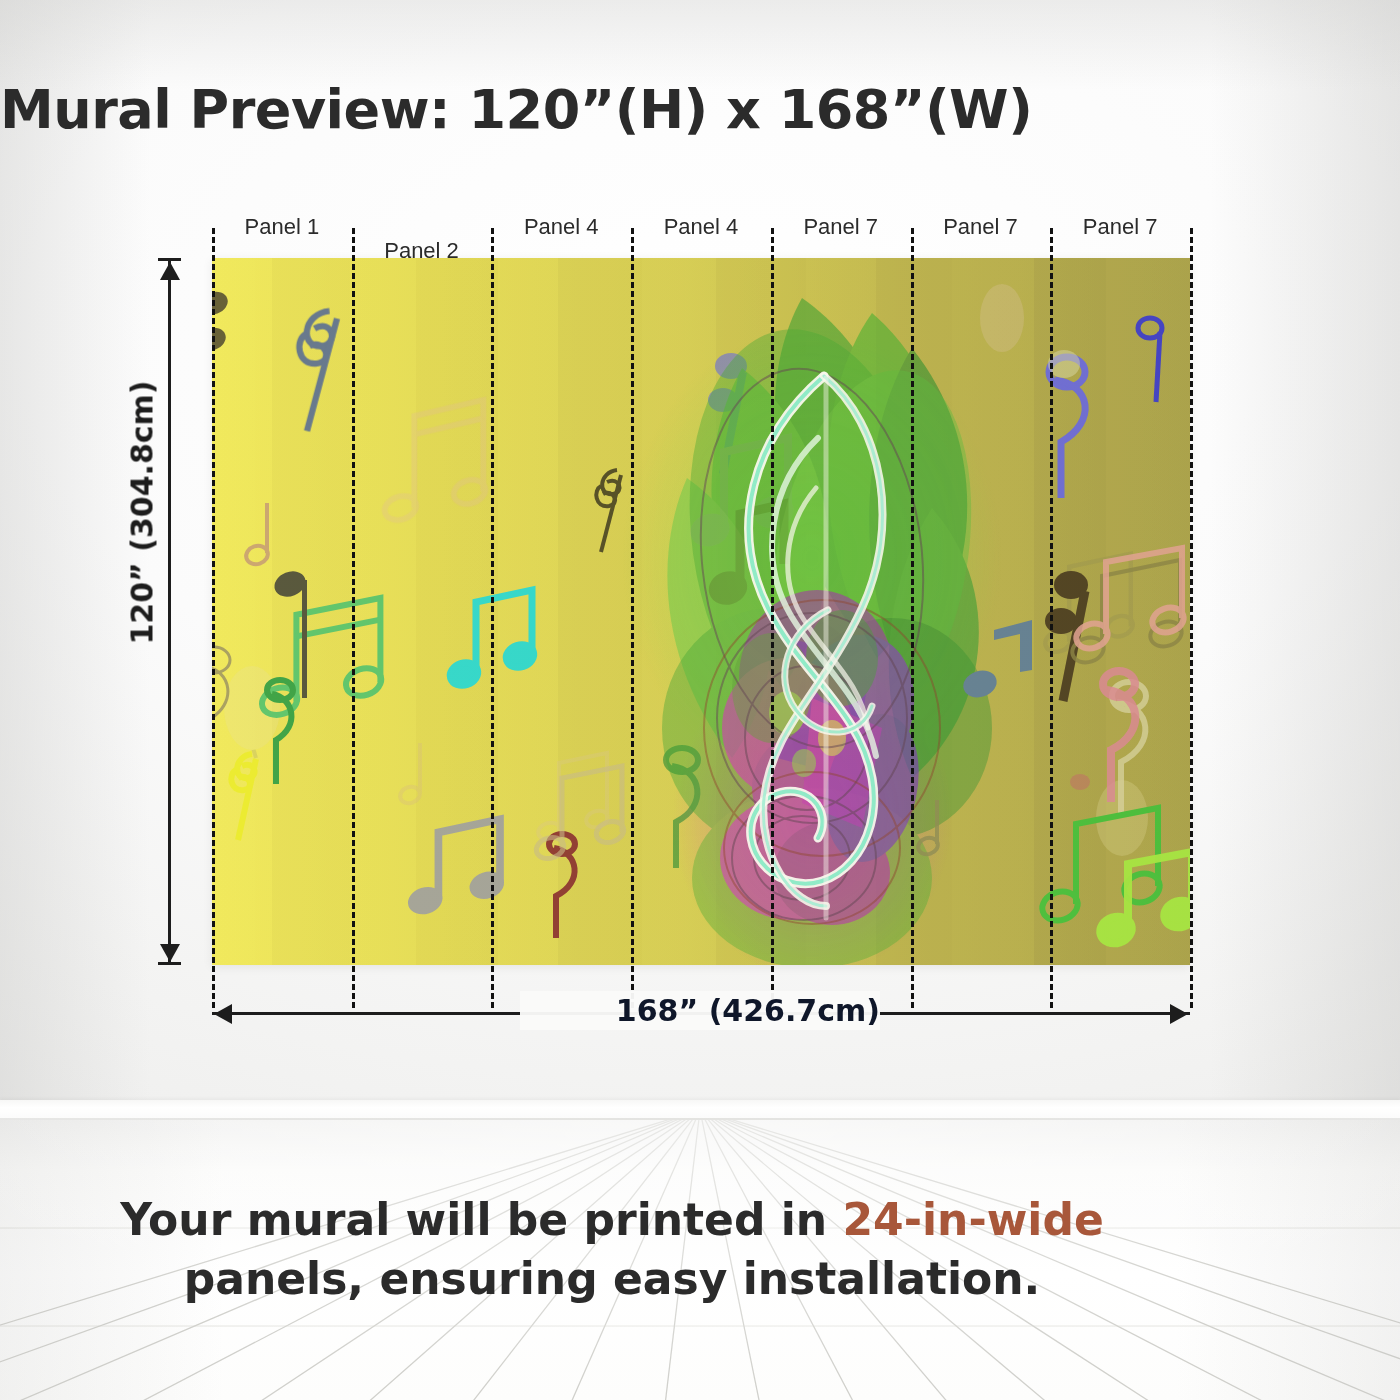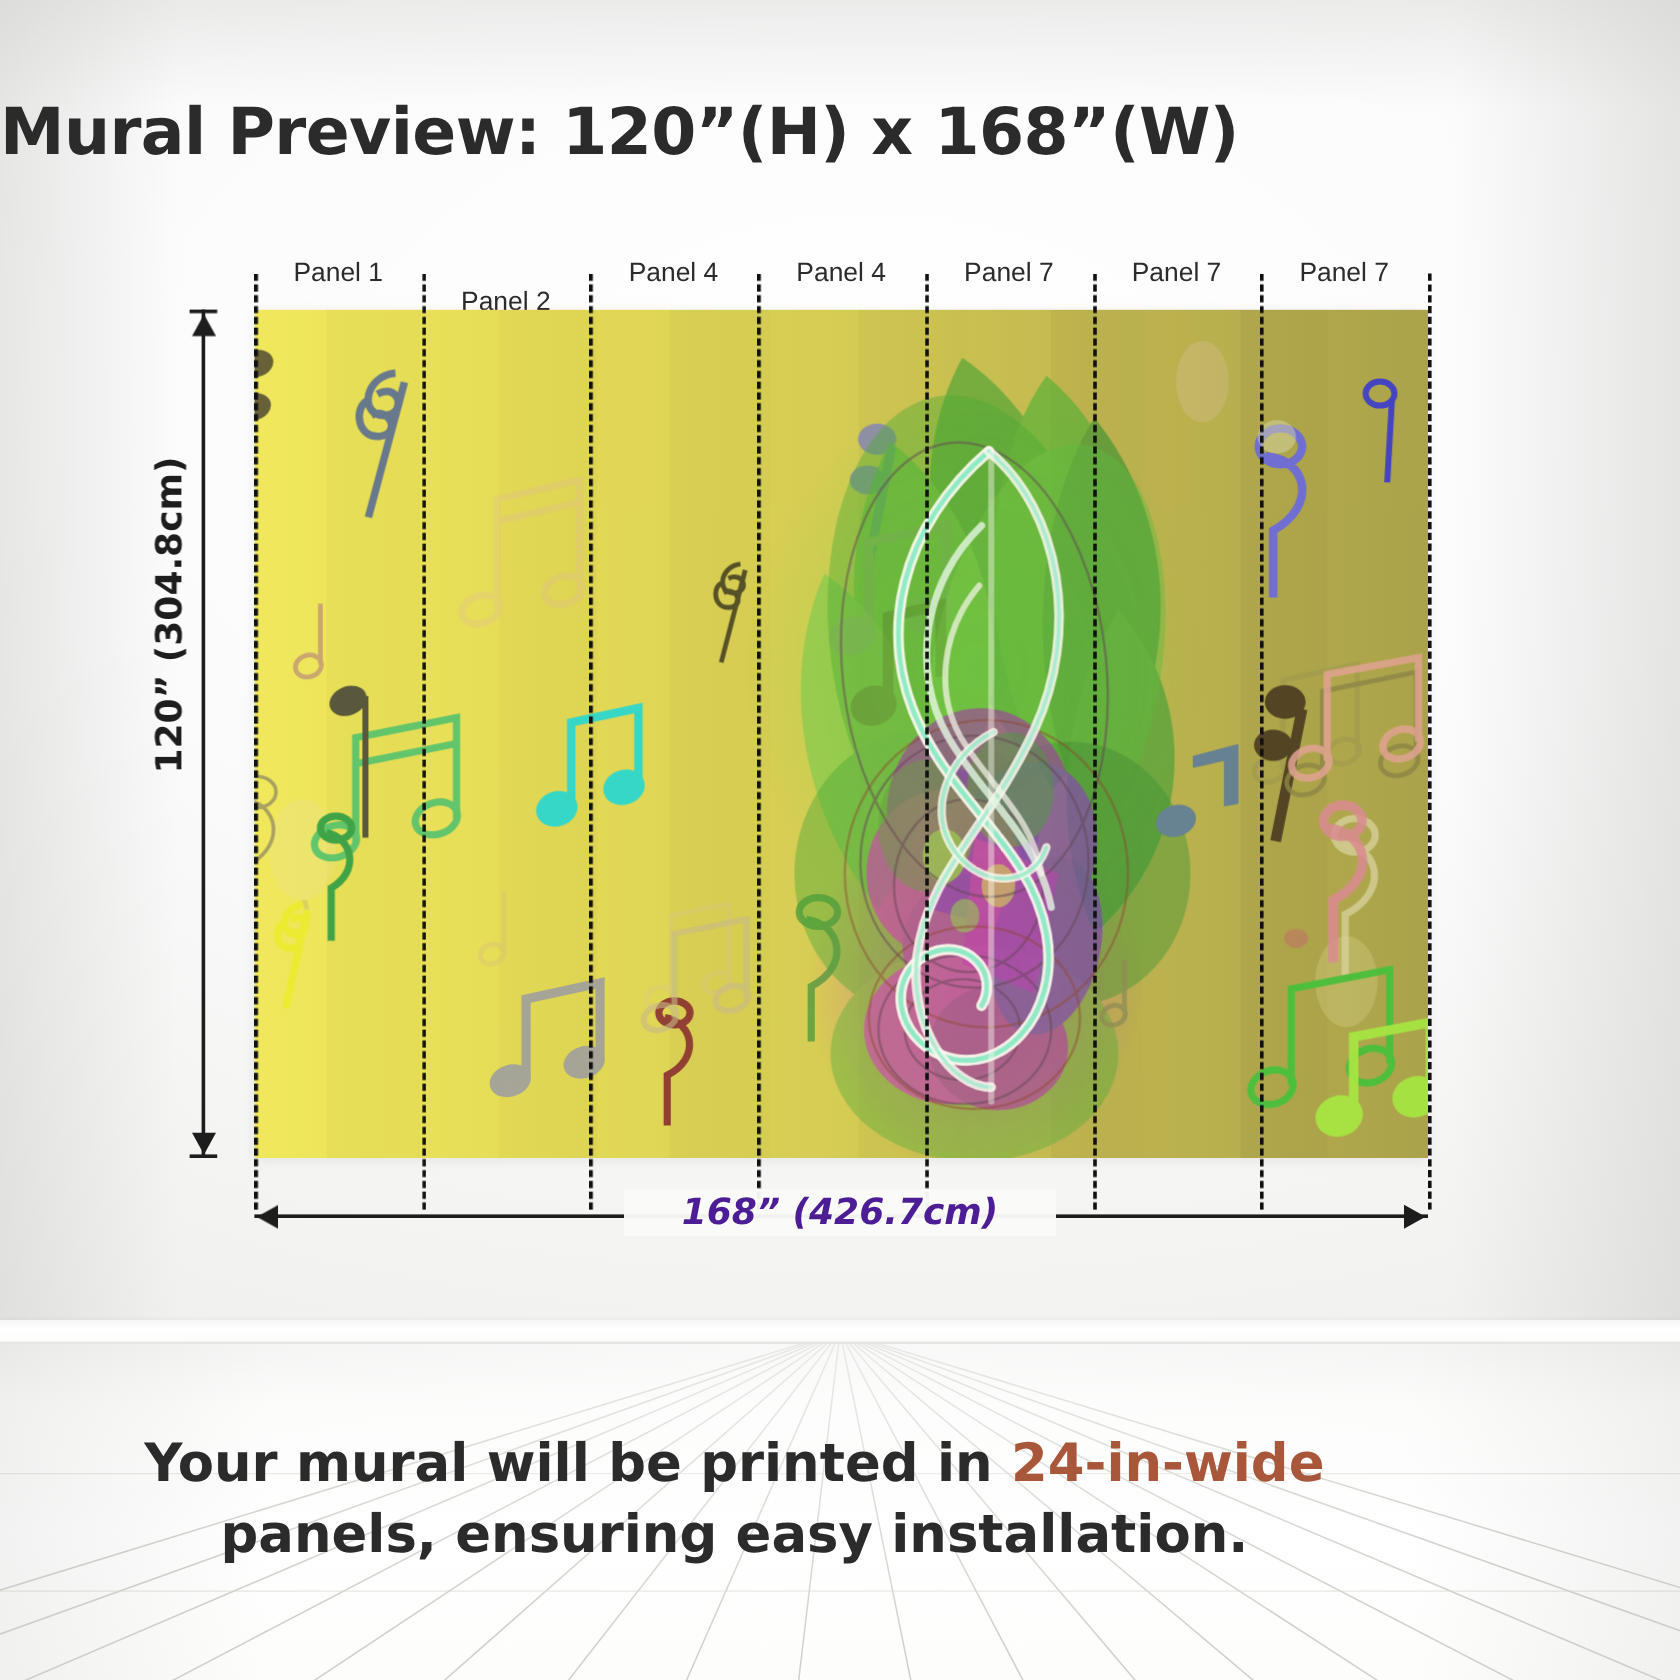--- a/index.html
+++ b/index.html
@@ -111,24 +111,24 @@
     position:absolute;left:214px;top:1004px;width:0;height:0;
     border-top:10px solid transparent;border-bottom:10px solid transparent;
     border-right:18px solid #1d1d1d;
   }
   .arrow-right{
     position:absolute;left:1170px;top:1004px;width:0;height:0;
     border-top:10px solid transparent;border-bottom:10px solid transparent;
     border-left:18px solid #1d1d1d;
   }
   .dim-h-label{
-    position:absolute;left:520px;top:991px;width:360px;text-align:center;
-    font-size:30px;font-weight:bold;color:#4c1d95;
+    position:absolute;left:520px;top:991px;width:360px;text-align:right;
+    font-size:30px;font-weight:bold;color:#0f172a;
     font-family:"DejaVu Sans", sans-serif;
-    background:rgba(250,250,249,.96);padding:2px 0;font-style:italic;
+    background:rgba(250,250,249,.96);padding:2px 0;
   }
 
   
   .caption{
     position:absolute;left:0;top:1190px;width:1224px;text-align:center;
     font-size:44px;font-weight:bold;color:#2b2b2b;line-height:1.35;
     font-family:"DejaVu Sans", sans-serif;
   }
   .caption .hl{color:#a8573a;}
 </style>

